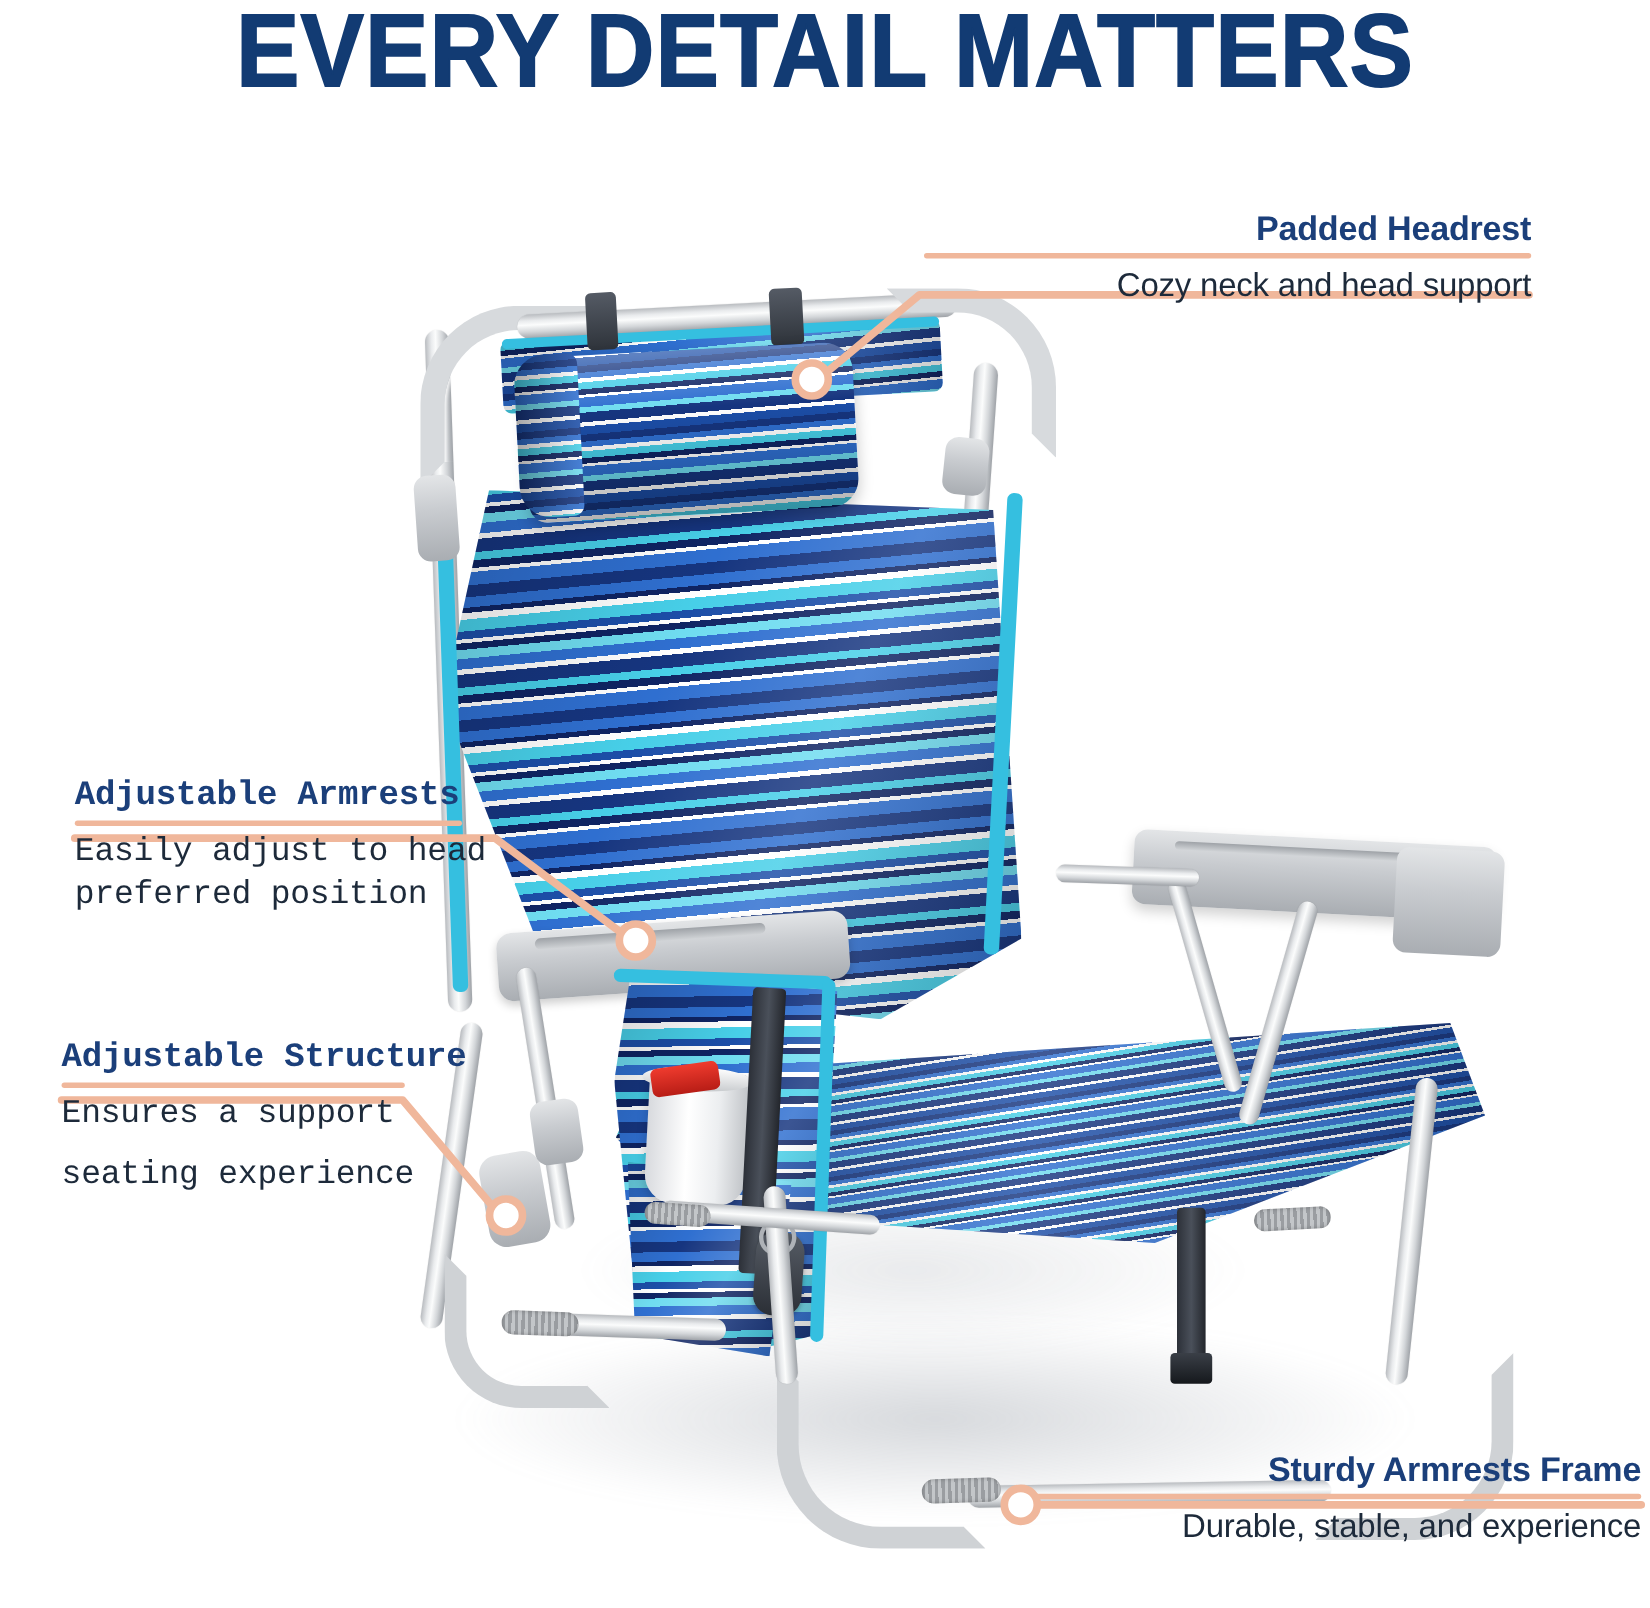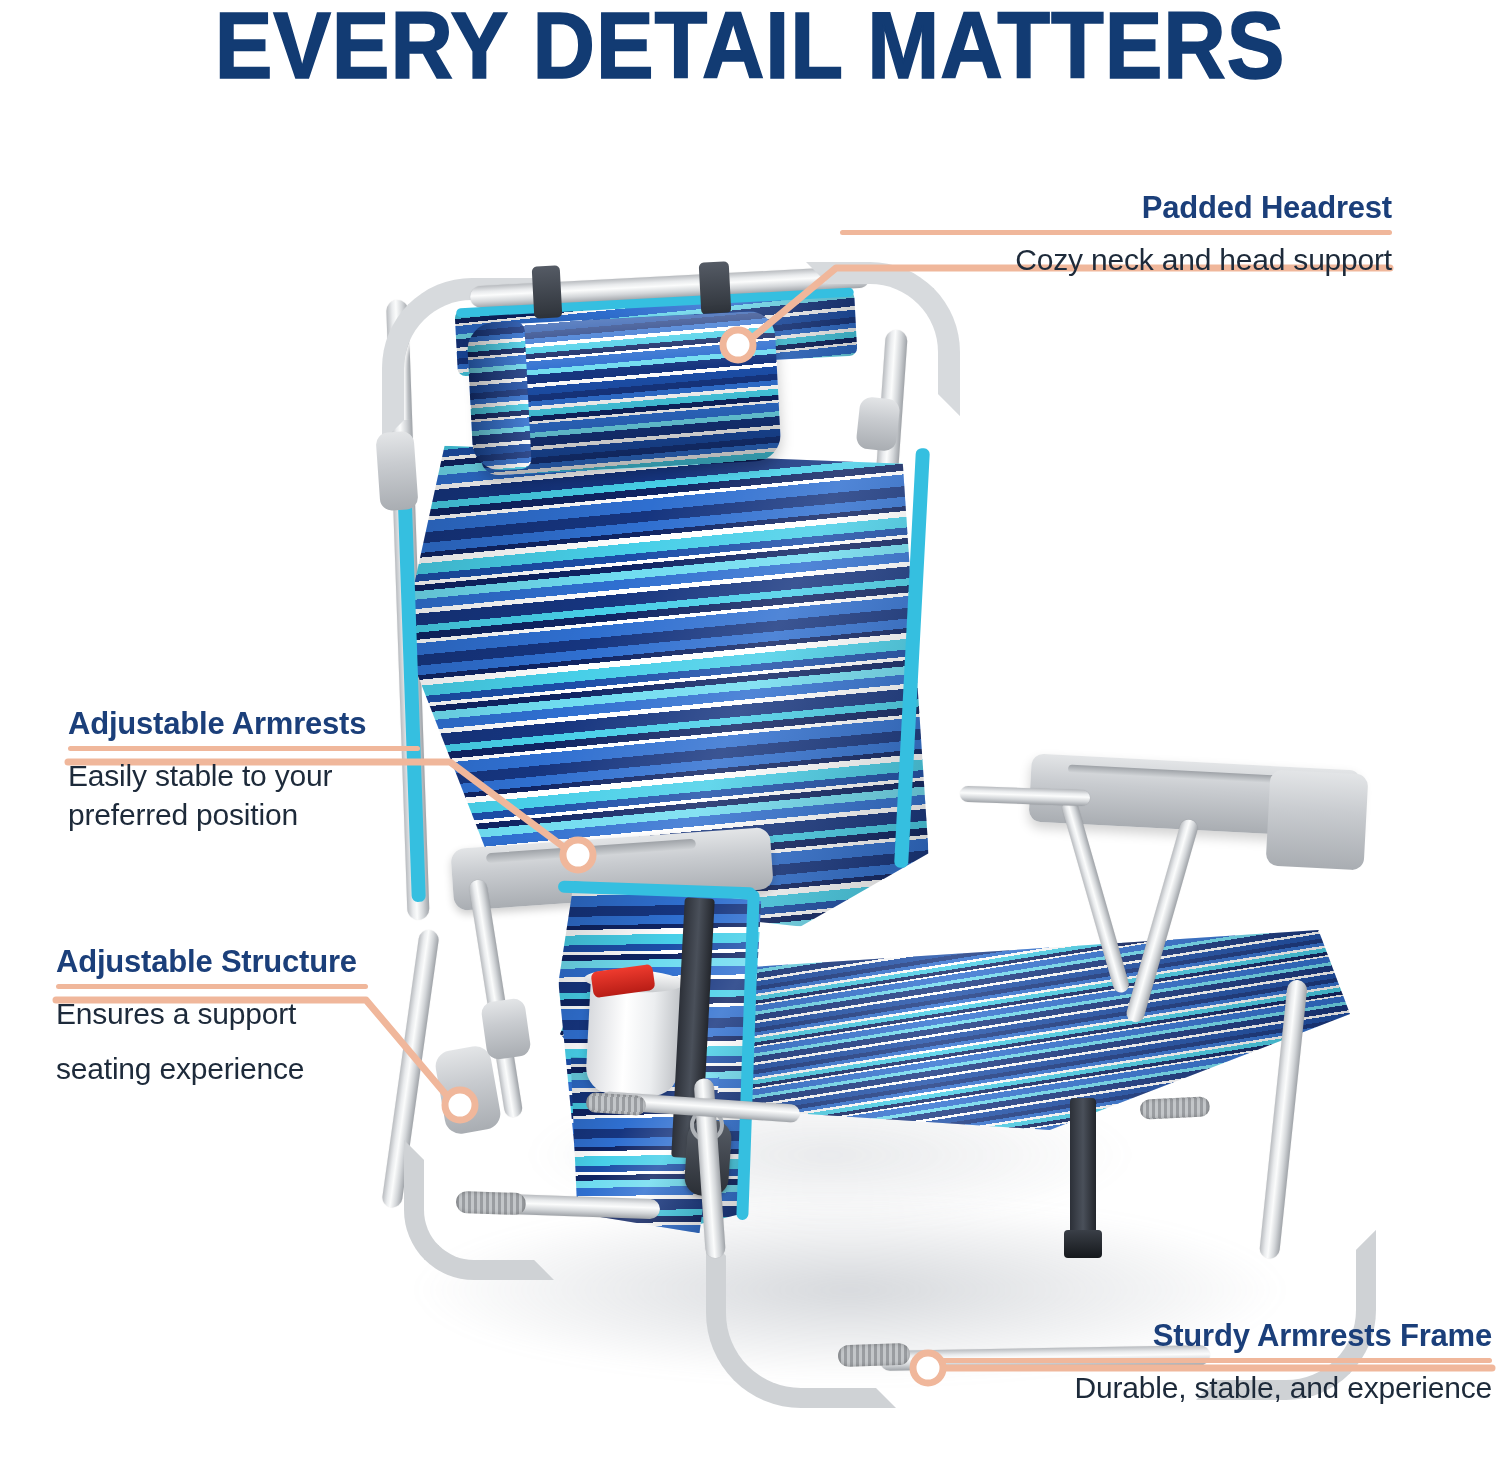--- a/index.html
+++ b/index.html
@@ -40,21 +40,21 @@
   }
   .co-body{
     font-weight:400;
     font-size:30px;
     line-height:39px;
     color:#1d2a3a;
     margin-top:5px;
     letter-spacing:-0.2px;
   }
   .ta-right{text-align:right;}
-  .ta-left{text-align:left;}
+  .ta-left{text-align:left;font-family:Liberation Mono, monospace;}
 
   
   #leaders{position:absolute;left:0;top:0;width:1500px;height:1462px;pointer-events:none;}
 
   
   #photo{position:absolute;left:0;top:0;width:1500px;height:1462px;}
 
   .shadow{
     position:absolute;border-radius:50%;
     background:radial-gradient(ellipse at 50% 50%,rgba(120,128,140,.30),rgba(120,128,140,0) 70%);
@@ -305,21 +305,21 @@
 
 <div class="callout ta-right" style="left:840px;top:190px;width:552px;">
   <div class="co-title">Padded Headrest</div>
   <div class="co-rule" style="width:100%;"></div>
   <div class="co-body">Cozy neck and head support</div>
 </div>
 
 <div class="callout ta-left" style="left:68px;top:706px;width:390px;">
   <div class="co-title">Adjustable Armrests</div>
   <div class="co-rule" style="width:352px;"></div>
-  <div class="co-body">Easily stable to your</div>
+  <div class="co-body">Easily adjust to head</div>
   <div class="co-body" style="margin-top:0;">preferred position</div>
 </div>
 
 <div class="callout ta-left" style="left:56px;top:944px;width:390px;">
   <div class="co-title">Adjustable Structure</div>
   <div class="co-rule" style="width:312px;"></div>
   <div class="co-body">Ensures a support</div>
   <div class="co-body" style="margin-top:16px;">seating experience</div>
 </div>
 

